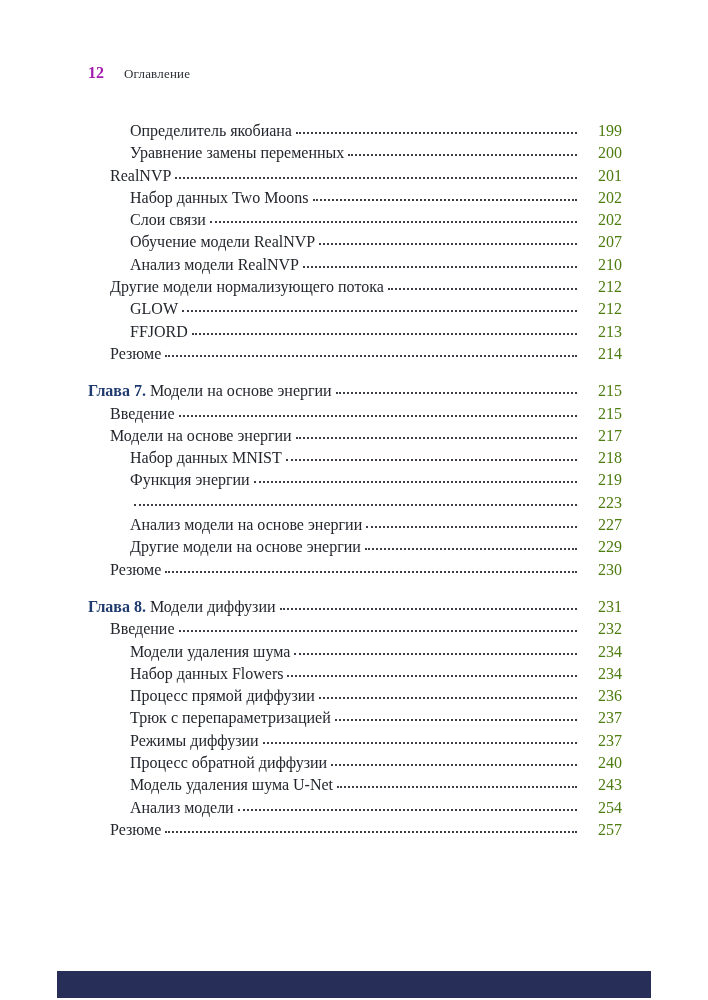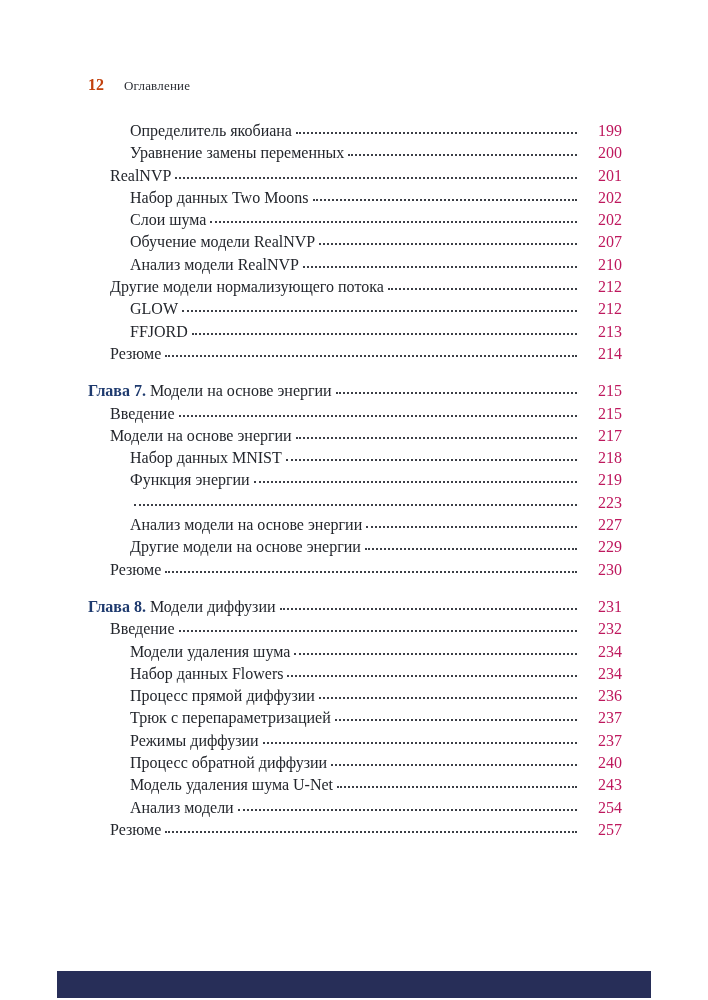--- a/index.html
+++ b/index.html
@@ -22,22 +22,21 @@
     position: absolute;
     top: 64px;
     left: 88px;
     display: flex;
     align-items: baseline;
     gap: 20px;
   }
   .page-header .page-number {
     font-size: 16px;
     font-weight: bold;
-    color: #c2410c;
-    margin-top: 12px;
+    color: #a21caf;
   }
   .page-header .header-title {
     font-size: 13px;
     color: #2a2d33;
     letter-spacing: 0.2px;
   }
   .toc {
     position: absolute;
     top: 120px;
     left: 88px;
@@ -63,21 +62,21 @@
   .toc-title { color: #23262c; }
   .toc-dots {
     flex: 1;
     min-width: 12px;
     border-bottom: 2px dotted #3c3f46;
     margin: 0 3px 0 4px;
     position: relative;
     top: -2px;
   }
   .toc-page {
-    color: #be185d;
+    color: #4d7c0f;
     text-align: left;
     margin-left: 18px;
   }
   .footer-bar {
     position: absolute;
     left: 57px;
     top: 971px;
     width: 594px;
     height: 27px;
     background: #272e58;
@@ -113,21 +112,21 @@
     <span class="toc-page">201</span>
   </div>
       <div class="toc-row level-2">
 
     <span class="toc-title">Набор данных Two Moons</span>
     <span class="toc-dots"></span>
     <span class="toc-page">202</span>
   </div>
       <div class="toc-row level-2">
 
-    <span class="toc-title">Слои шума</span>
+    <span class="toc-title">Слои связи</span>
     <span class="toc-dots"></span>
     <span class="toc-page">202</span>
   </div>
       <div class="toc-row level-2">
 
     <span class="toc-title">Обучение модели RealNVP</span>
     <span class="toc-dots"></span>
     <span class="toc-page">207</span>
   </div>
       <div class="toc-row level-2">

